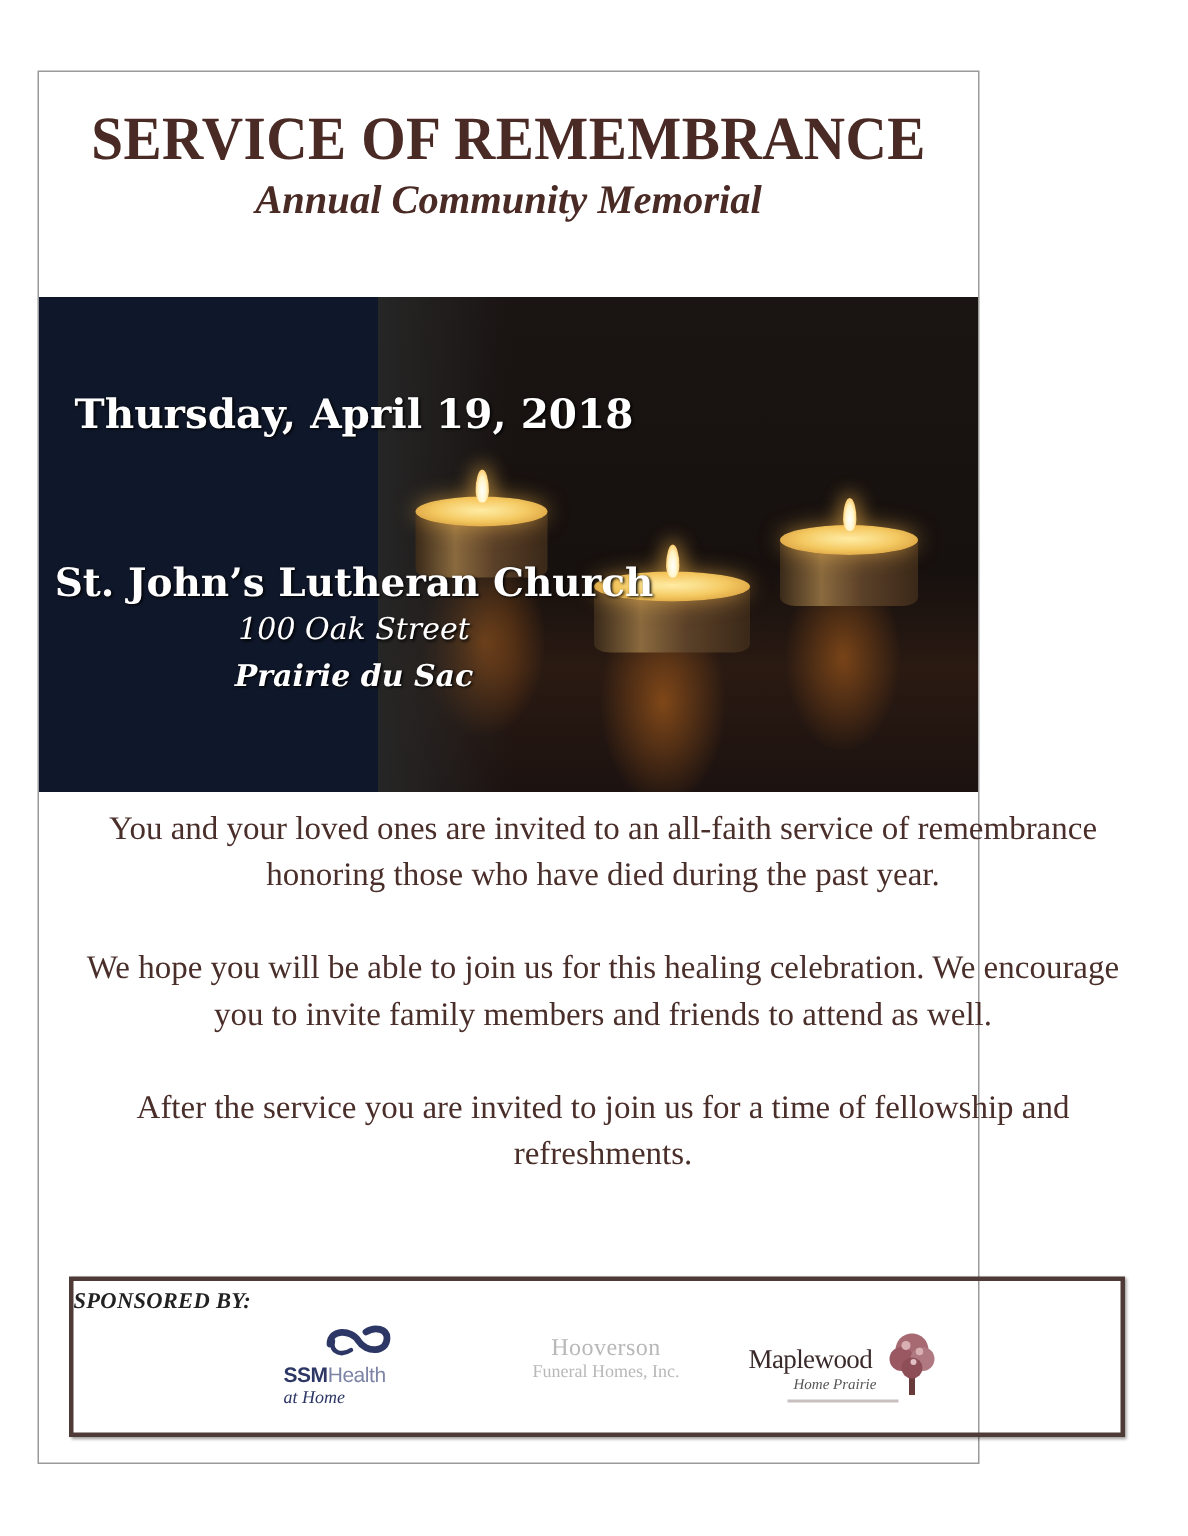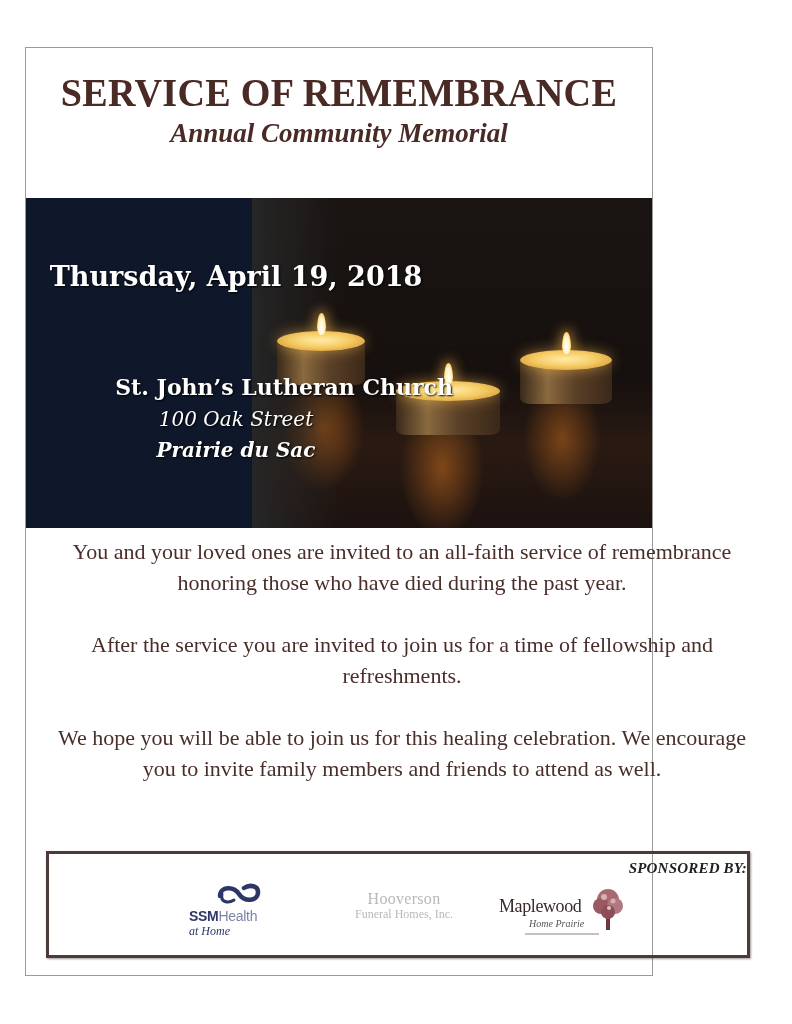--- a/index.html
+++ b/index.html
@@ -56,34 +56,34 @@
       border-radius: 50% 50% 45% 45% / 65% 65% 35% 35%;
       box-shadow: 0 0 12px 4px rgba(255,190,80,0.45);
     }
     .candle-1 { left: 25px; top: 133px; width: 88px; height: 54px; }
     .candle-2 { left: 144px; top: 183px; width: 104px; height: 62px; }
     .candle-3 { left: 268px; top: 152px; width: 92px; height: 54px; }
 
     .event-text { position: absolute; left: 0; top: 0; width: 420px; height: 100%; text-align: center; color: #ffffff; }
     .event-date { position: absolute; left: 0; width: 100%; top: 63px; font-family: "DejaVu Serif", serif; font-weight: bold; font-size: 27px; text-shadow: 1px 1px 2px #000; }
     .event-time { position: absolute; left: 0; width: 100%; top: 108px; font-family: "DejaVu Serif", serif; font-weight: bold; font-size: 27px; text-shadow: 1px 1px 2px #000; }
-    .event-venue { position: absolute; left: 0; width: 100%; top: 176px; font-family: "DejaVu Serif", serif; font-weight: bold; font-size: 22px; text-shadow: 1px 1px 2px #000; padding-left: 48px; }
+    .event-venue { position: absolute; left: 0; width: 100%; top: 176px; font-family: "DejaVu Serif", serif; font-weight: bold; font-size: 26px; text-shadow: 1px 1px 2px #000; }
     .event-street { position: absolute; left: 0; width: 100%; top: 209px; font-family: "DejaVu Serif", serif; font-weight: normal; font-style: italic; font-size: 20px; text-shadow: 1px 1px 2px #000; }
     .event-city { position: absolute; left: 0; width: 100%; top: 240px; font-family: "DejaVu Serif", serif; font-weight: bold; font-style: italic; font-size: 20px; text-shadow: 1px 1px 2px #000; }
 
     .body-text { position: absolute; left: 26px; top: 488px; width: 700px; color: #4a2e2a; font-family: "Liberation Serif", serif; font-size: 22px; line-height: 31px; text-align: center; }
     .body-text p { margin: 0 0 31px 0; }
 
     .sponsor-box {
       position: absolute; left: 20px; top: 803px; width: 704px; height: 107px;
       border: 3px solid #4e3a36; box-sizing: border-box;
       box-shadow: 1px 1px 2px rgba(0,0,0,0.4);
     }
     .sponsor-label {
-      position: absolute; left: 0; width: 100%; top: 6px; text-align: right;
+      position: absolute; left: 0; width: 100%; top: 6px; text-align: left;
       font-family: "Liberation Serif", serif; font-style: italic; font-weight: bold;
       font-size: 15px; color: #222; letter-spacing: 0.2px;
     }
     .logo { position: absolute; }
     .logo-ssm { left: 140px; top: 28px; width: 100px; height: 68px; text-align: left; }
     .ssm-mark { display: block; margin: 0 auto; width: 46px; height: 24px; }
     .ssm-name { display: block; font-family: "Liberation Sans", sans-serif; font-size: 14px; color: #2d3766; margin-top: 2px; letter-spacing: -0.3px; }
     .ssm-name b { font-weight: bold; }
     .ssm-name span.light { font-weight: normal; color: #7d84a6; }
     .ssm-tag { display: block; font-family: "Liberation Serif", serif; font-style: italic; font-size: 12px; color: #2d3766; margin-top: 0px; }
@@ -130,22 +130,22 @@
     <div class="event-text">
       <div class="event-date">Thursday, April 19, 2018</div>
       <div class="event-venue">St. John’s Lutheran Church</div>
       <div class="event-street">100 Oak Street</div>
       <div class="event-city">Prairie du Sac</div>
     </div>
   </div>
 
   <div class="body-text">
     <p>You and your loved ones are invited to an all-faith service of remembrance honoring those who have died during the past year.</p>
+    <p>We hope you will be able to join us for this healing celebration. We encourage you to invite family members and friends to attend as well.</p>
     <p>After the service you are invited to join us for a time of fellowship and refreshments.</p>
-    <p>We hope you will be able to join us for this healing celebration. We encourage you to invite family members and friends to attend as well.</p>
   </div>
 
   <div class="sponsor-box">
     <div class="sponsor-label">SPONSORED BY:</div>
 
     <div class="logo logo-ssm">
       <svg class="ssm-mark" viewBox="0 0 46 24">
         <path d="M4 14 C4 4, 18 4, 23 12 C28 20, 42 20, 42 10 C42 4, 34 2, 28 6" fill="none" stroke="#2d3766" stroke-width="4.5" stroke-linecap="round"></path>
         <path d="M18 18 C12 22, 4 20, 6 12" fill="none" stroke="#2d3766" stroke-width="3" stroke-linecap="round"></path>
       </svg>

